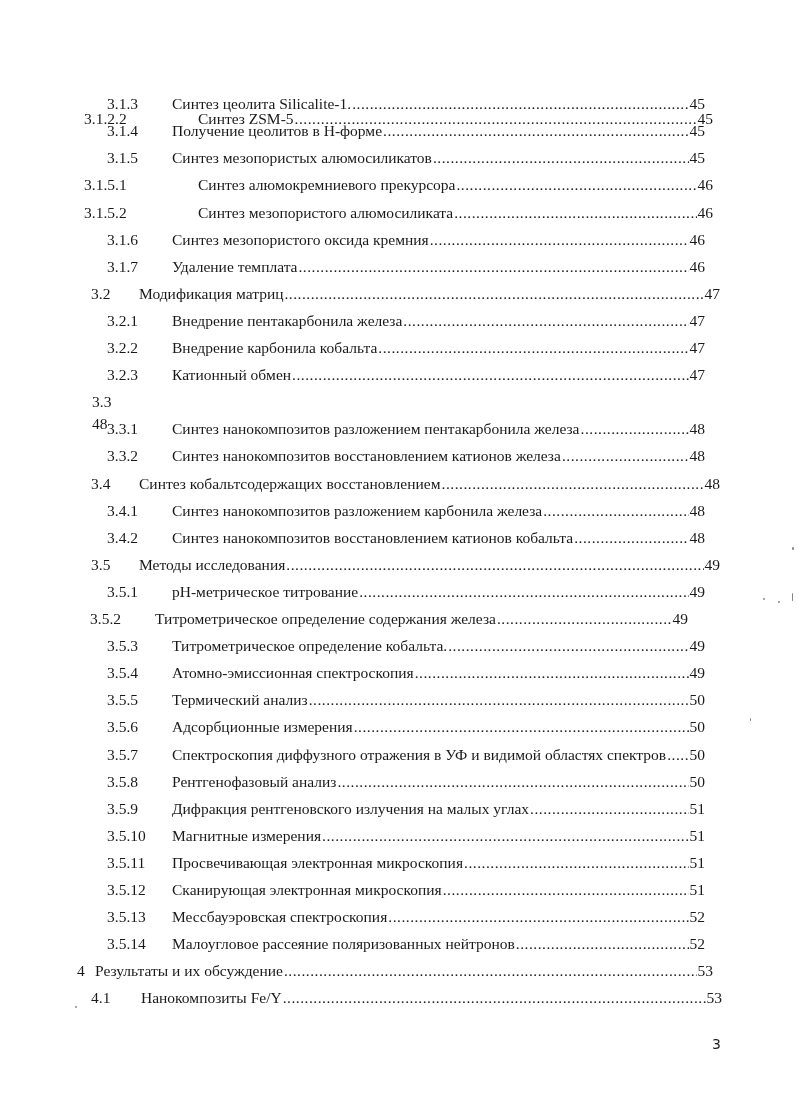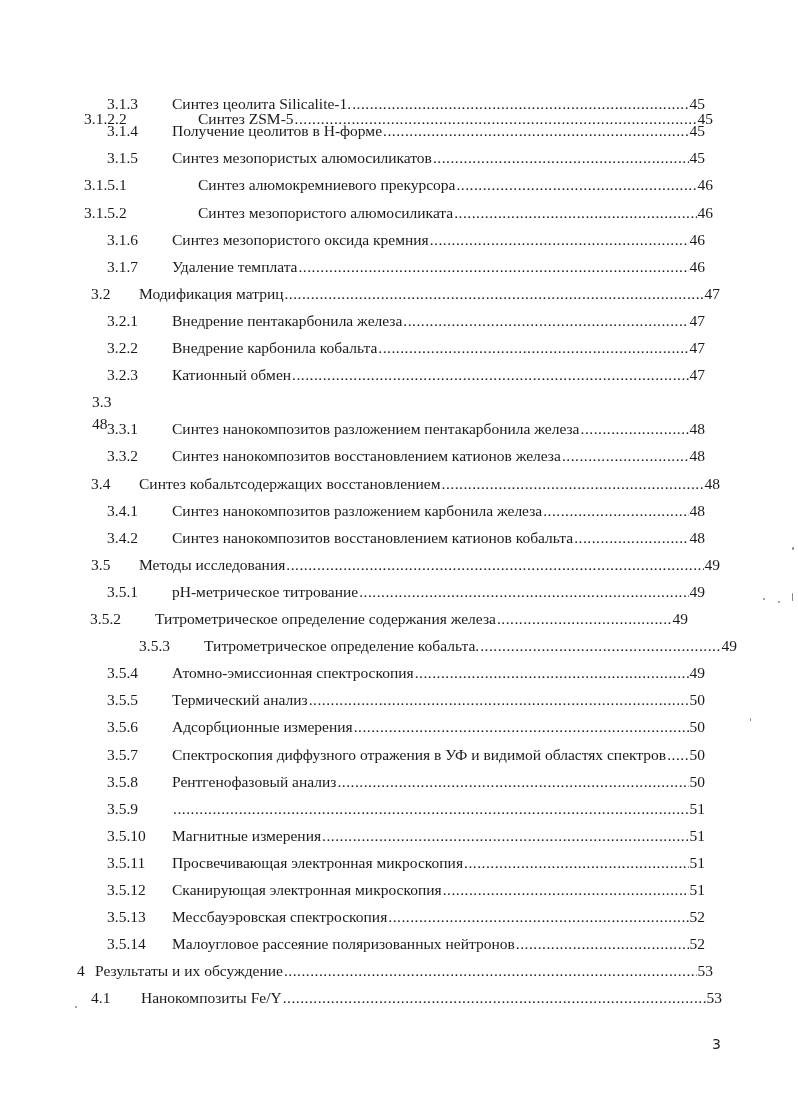--- a/index.html
+++ b/index.html
@@ -153,21 +153,21 @@
         <span class="title">pH-метрическое титрование</span>
         <span class="leader"></span>
         <span class="pg">49</span>
       </div>
       <div class="row" style="top: 542px; left: 90px; width: 598px;">
         <span class="num" style="width: 65px;">3.5.2</span>
         <span class="title">Титрометрическое определение содержания железа </span>
         <span class="leader"></span>
         <span class="pg">49</span>
       </div>
-      <div class="row" style="top: 569.1px; left: 107px; width: 598px; margin-left: 32px;">
+      <div class="row" style="top: 569.1px; left: 107px; width: 598px;">
         <span class="num" style="width: 65px;">3.5.3</span>
         <span class="title">Титрометрическое определение кобальта. </span>
         <span class="leader"></span>
         <span class="pg">49</span>
       </div>
       <div class="row" style="top: 596.2px; left: 107px; width: 598px;">
         <span class="num" style="width: 65px;">3.5.4</span>
         <span class="title">Атомно-эмиссионная спектроскопия</span>
         <span class="leader"></span>
         <span class="pg">49</span>
@@ -191,20 +191,21 @@
         <span class="pg">50</span>
       </div>
       <div class="row" style="top: 704.6px; left: 107px; width: 598px;">
         <span class="num" style="width: 65px;">3.5.8</span>
         <span class="title">Рентгенофазовый анализ </span>
         <span class="leader"></span>
         <span class="pg">50</span>
       </div>
       <div class="row" style="top: 731.7px; left: 107px; width: 598px;">
         <span class="num" style="width: 65px;">3.5.9</span>
+        <span class="title">Дифракция рентгеновского излучения на малых углах</span>
         <span class="leader"></span>
         <span class="pg">51</span>
       </div>
       <div class="row" style="top: 758.8px; left: 107px; width: 598px;">
         <span class="num" style="width: 65px;">3.5.10</span>
         <span class="title">Магнитные измерения</span>
         <span class="leader"></span>
         <span class="pg">51</span>
       </div>
       <div class="row" style="top: 785.9px; left: 107px; width: 598px;">

